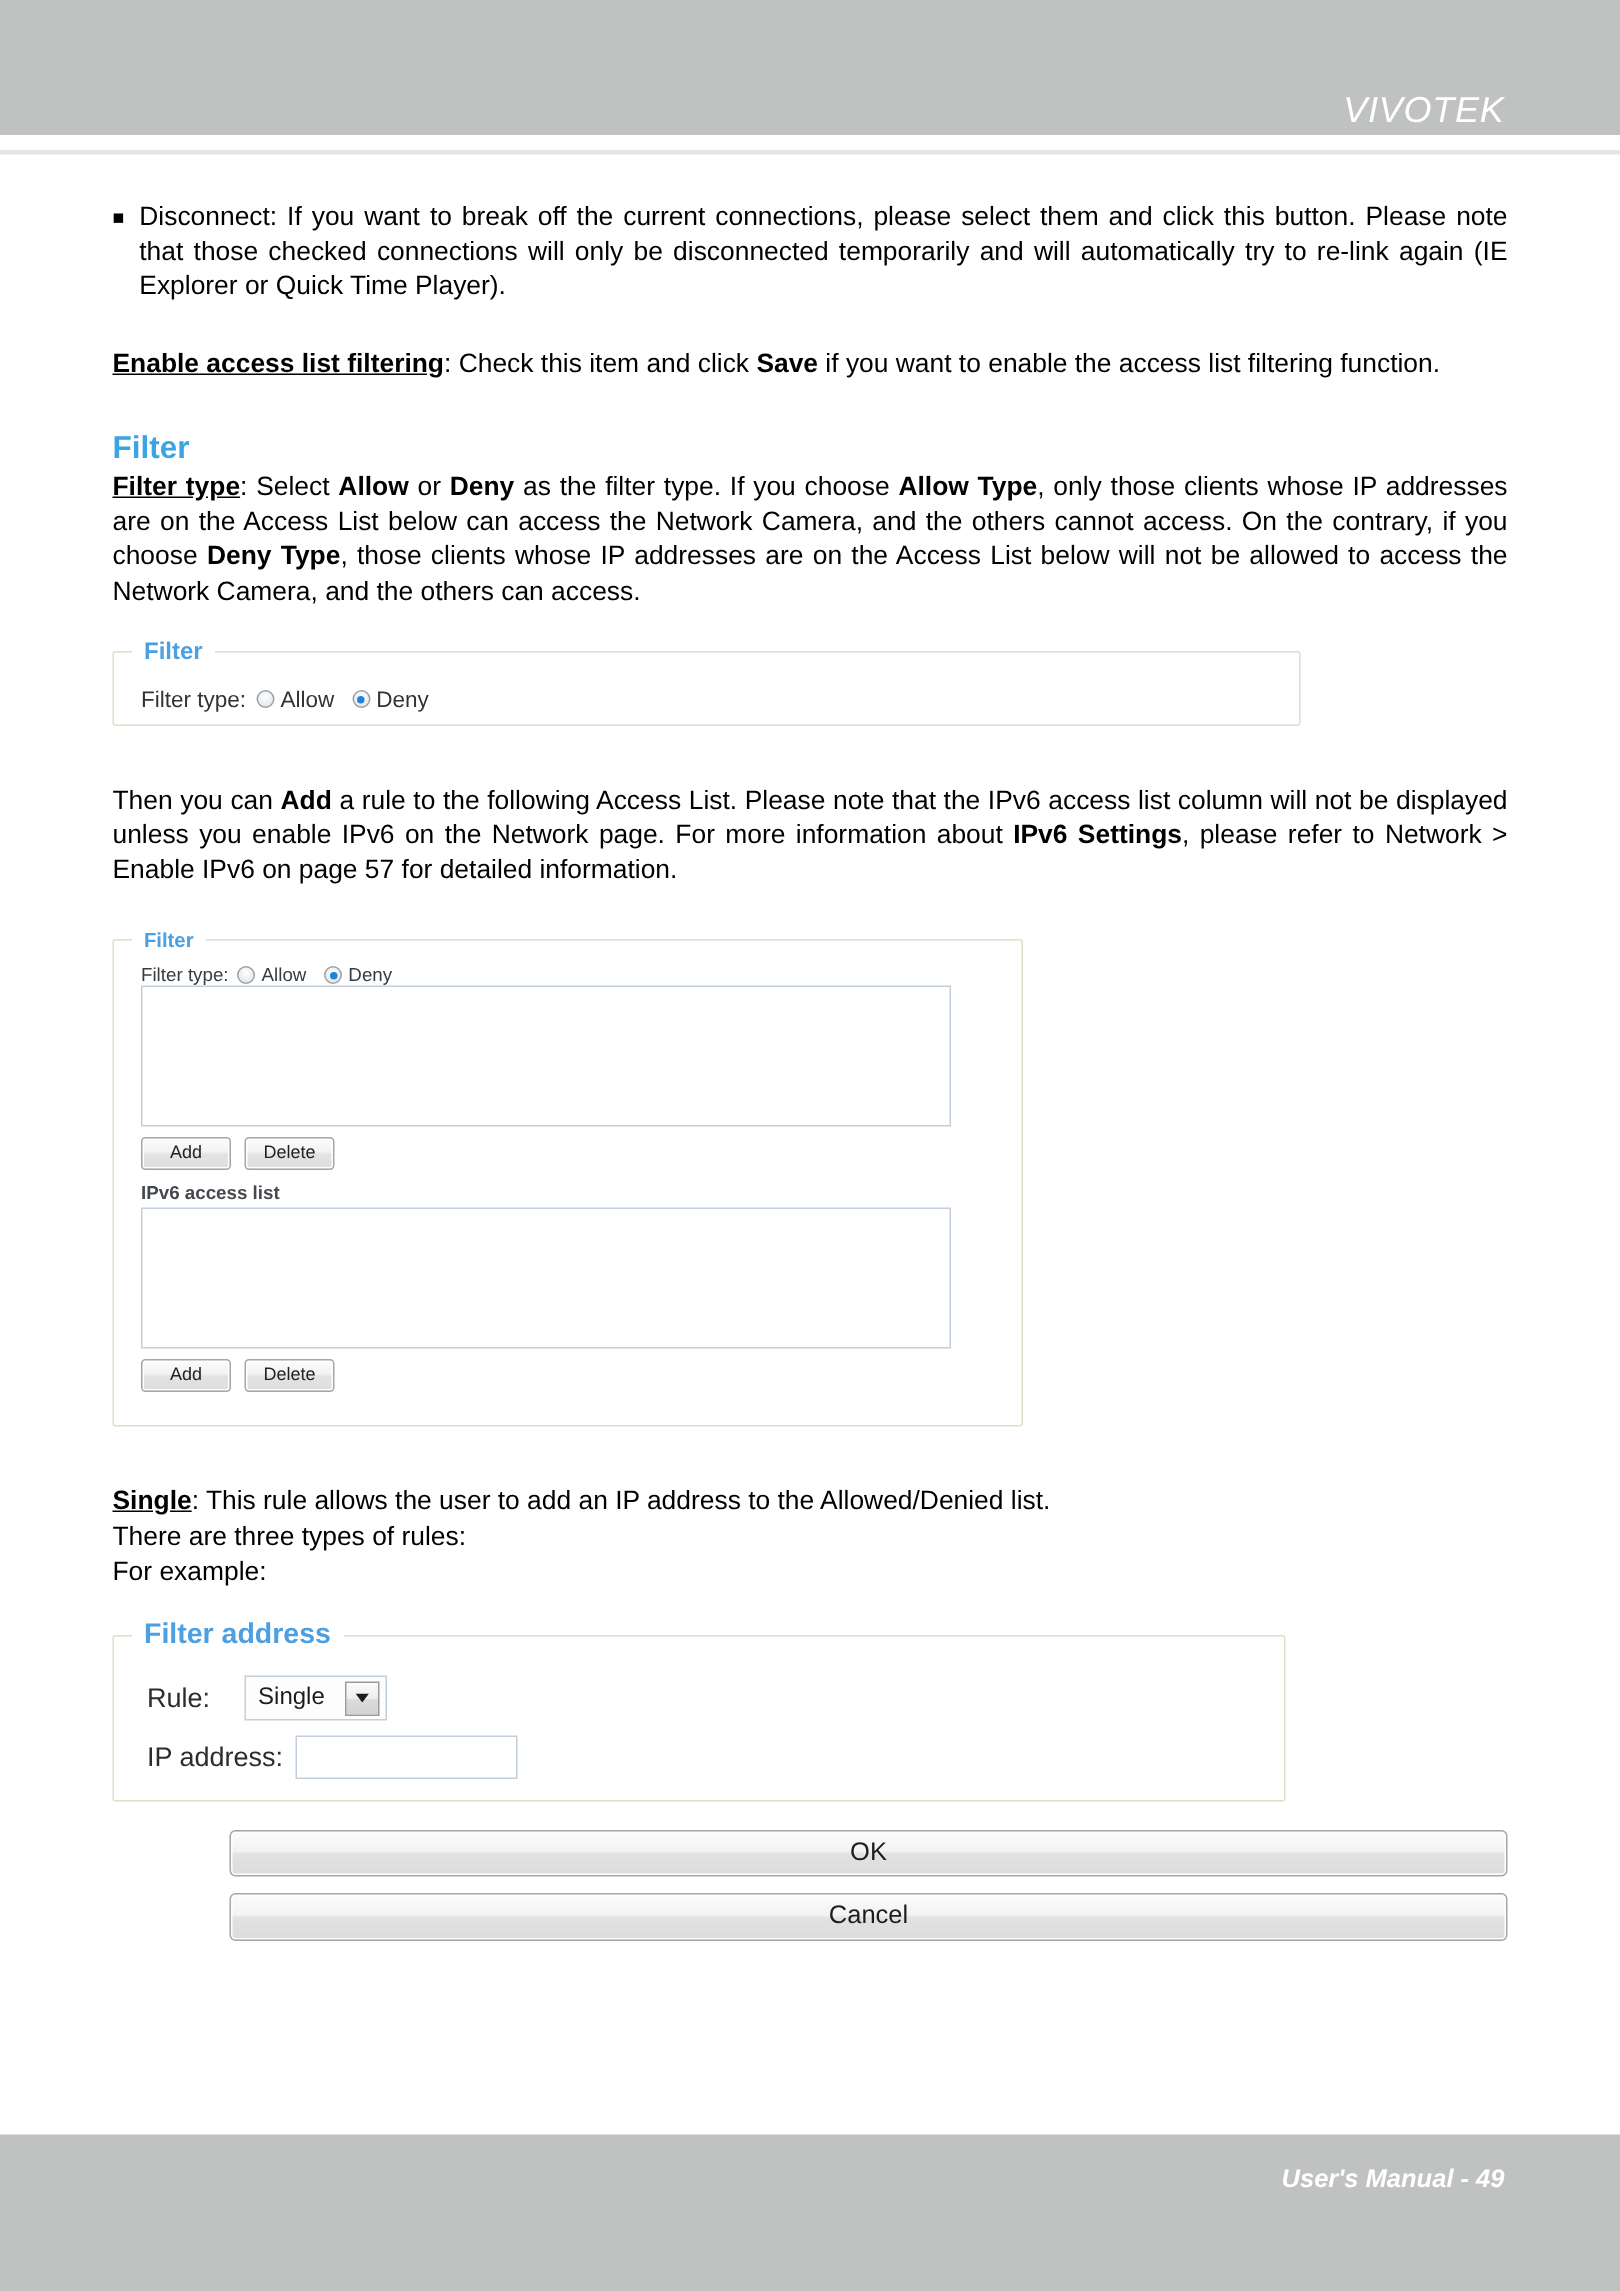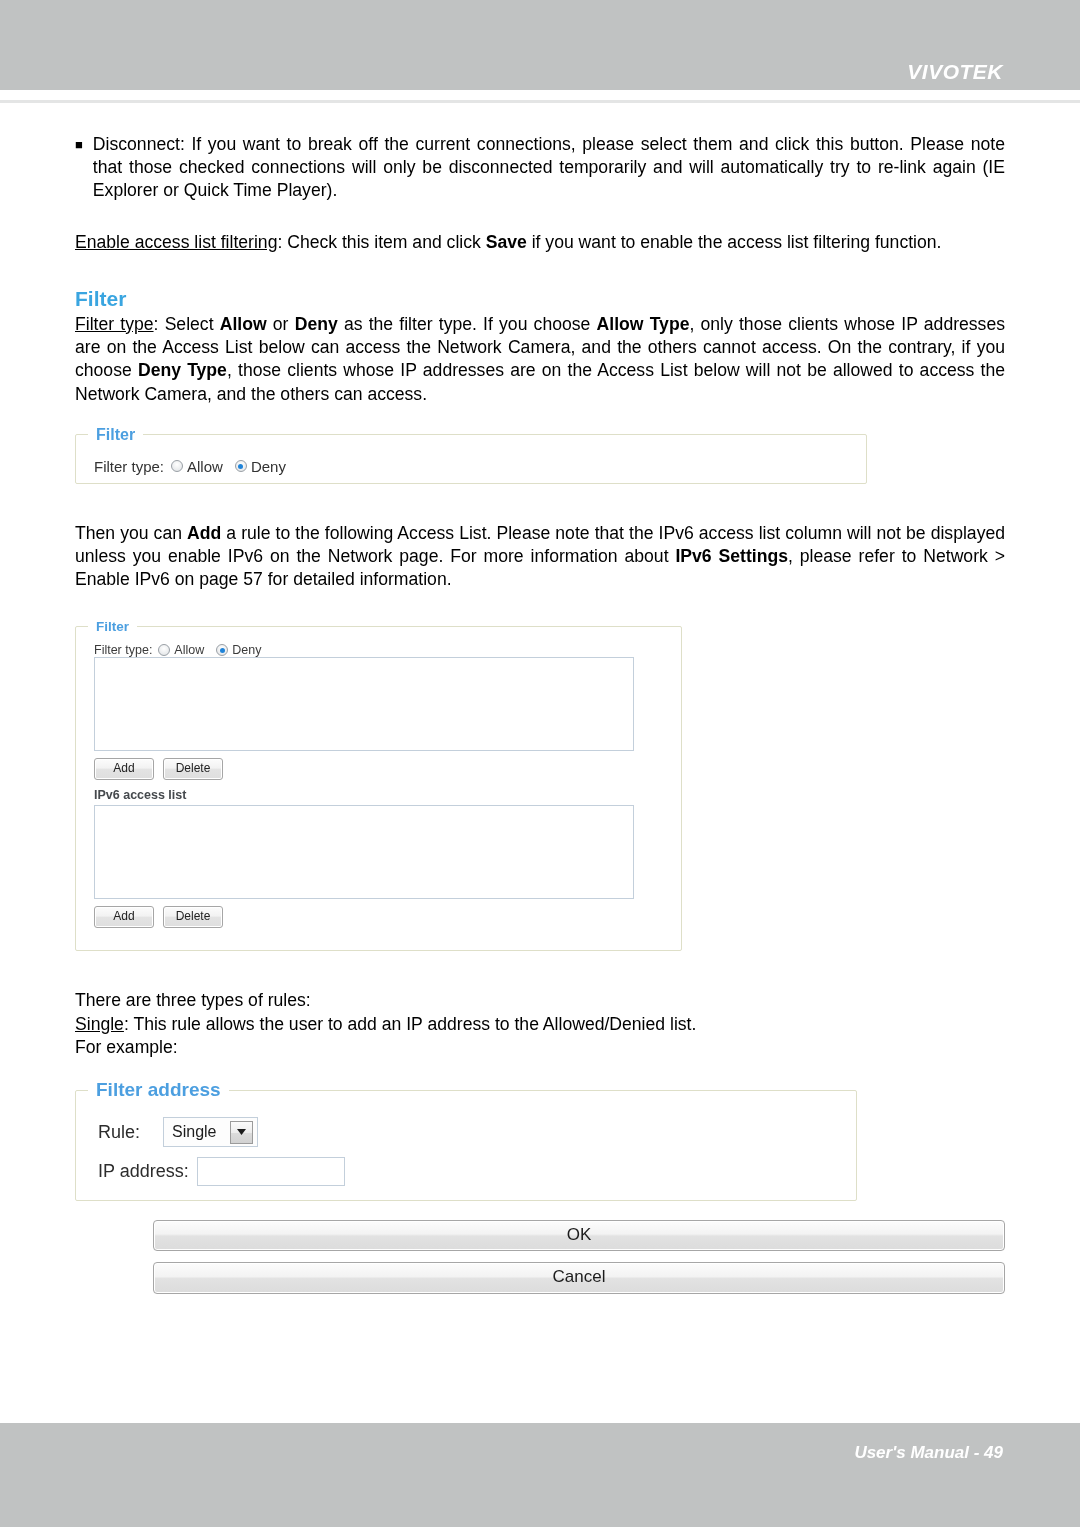--- a/index.html
+++ b/index.html
@@ -22,22 +22,22 @@
     left: 0; top: 0;
     width: 1080px;
     height: 90px;
     background: #c0c2c2;
   }
   .header-brand {
     position: absolute;
     right: 77px;
     top: 60px;
     color: #ffffff;
-    font-size: 21px;
-    font-weight: bold;
+    font-size: 24px;
+    font-weight: normal;
     font-style: italic;
     letter-spacing: 0.5px;
     font-family: "Liberation Sans", sans-serif;
   }
   .header-rule {
     position: absolute;
     left: 0; top: 100px;
     width: 1080px;
     height: 3px;
     background: #e4e5e5;
@@ -64,21 +64,21 @@
     gap: 10px;
   }
   .bullet-mark {
     font-size: 13px;
     line-height: 1.9;
     flex: 0 0 auto;
   }
   .bullet-text {
     flex: 1 1 auto;
   }
-  .u { text-decoration: underline; }
+  .u { text-decoration: underline; font-weight: bold; }
   .b { font-weight: bold; }
 
   .spacer-20 { height: 20px; }
   .spacer-28 { height: 28px; }
   .spacer-33 { height: 33px; }
   .spacer-38 { height: 38px; }
 
   h2.section-title {
     margin: 0 0 2px 0;
     font-size: 21px;
@@ -360,22 +360,22 @@
         <div class="btn-row">
           <div class="btn">Add</div>
           <div class="btn">Delete</div>
         </div>
       </div>
     </fieldset>
   </div>
 
   <div class="spacer-38"></div>
 
+  <p class="body-text" style="text-align:left;"><span class="u">Single</span><span>: This rule allows the user to add an IP address to the Allowed/Denied list.</span></p>
   <p class="body-text" style="text-align:left;">There are three types of rules:</p>
-  <p class="body-text" style="text-align:left;"><span class="u">Single</span><span>: This rule allows the user to add an IP address to the Allowed/Denied list.</span></p>
   <p class="body-text" style="text-align:left;">For example:</p>
 
   <div class="spacer-20"></div>
 
   <div class="ui-shot">
     <fieldset class="ui-panel panel3">
       <legend>Filter address</legend>
       <div class="panel3-body">
         <div class="rule-row">
           <span class="lbl">Rule:</span>

